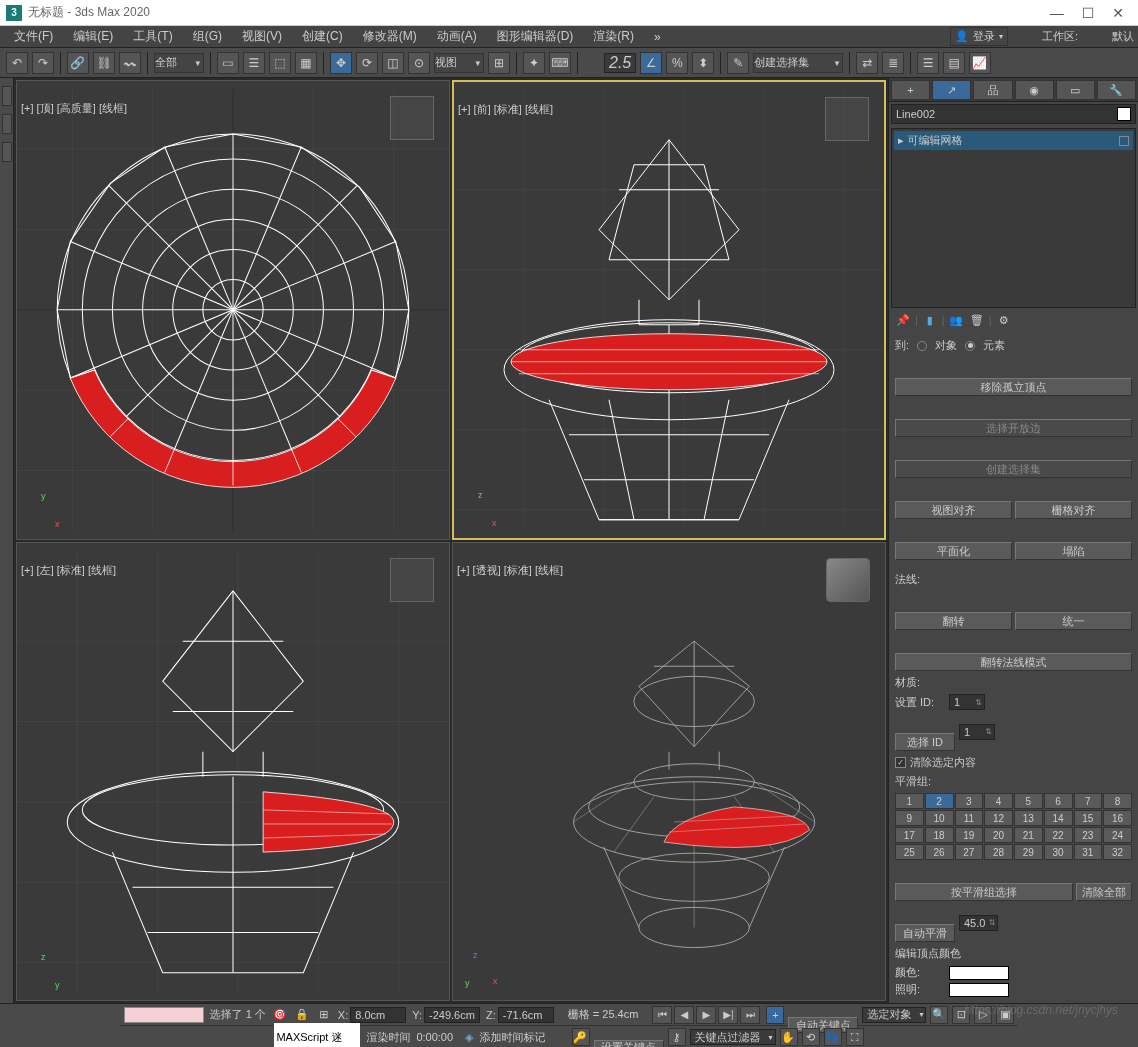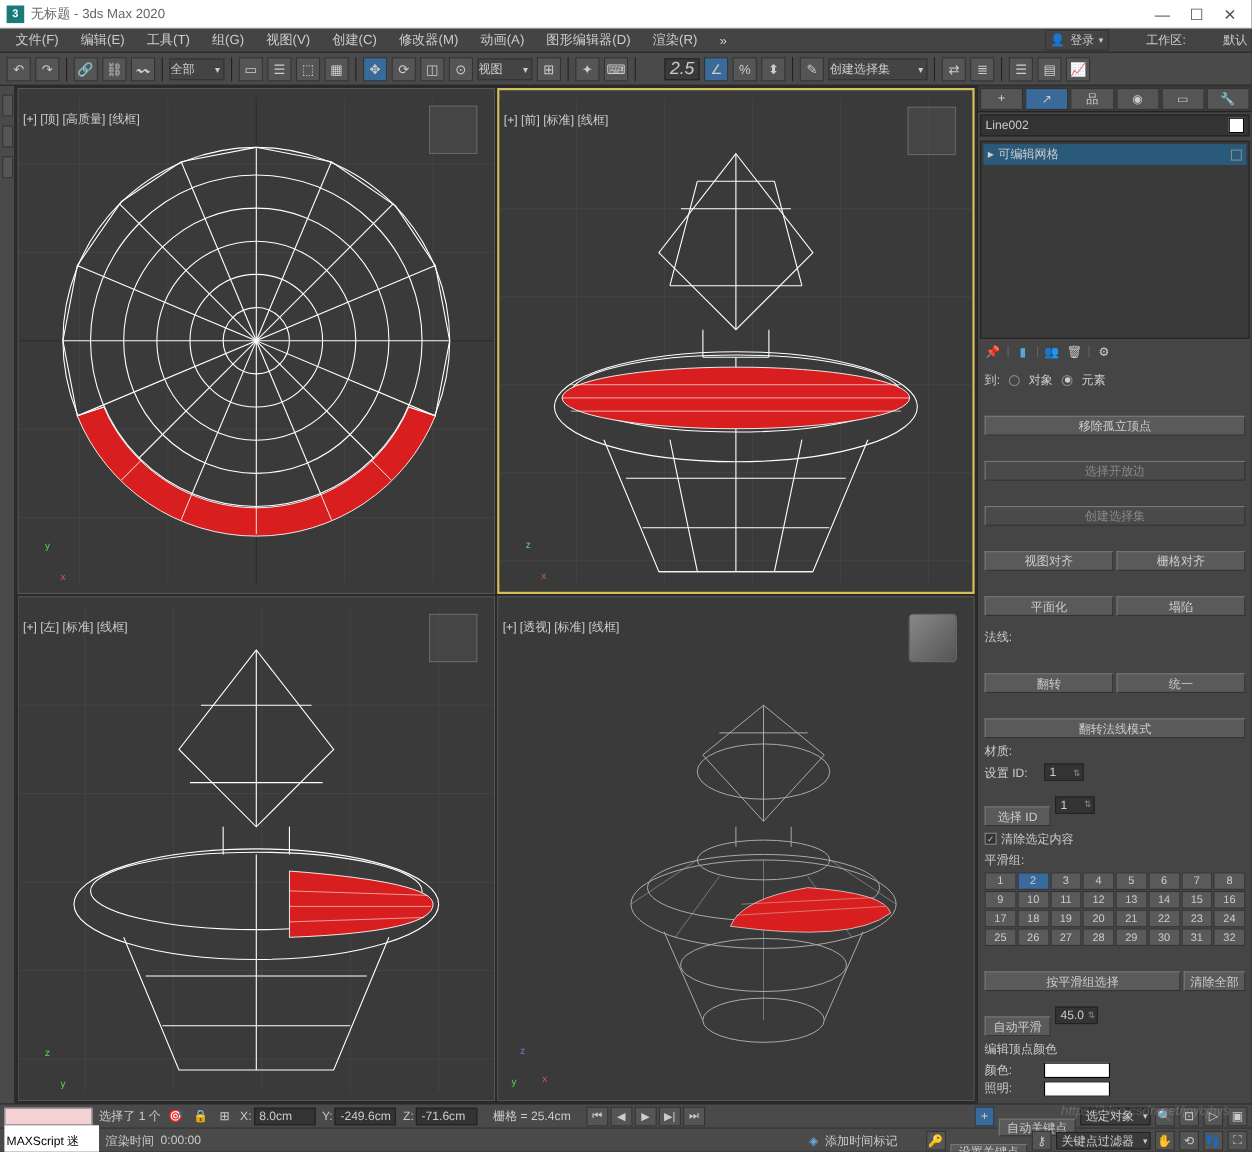--- a/index.html
+++ b/index.html
@@ -81,21 +81,21 @@
 .checkbox-row .cb{width:11px;height:11px;border:1px solid #888;background:#333;display:inline-flex;align-items:center;justify-content:center;font-size:8px;}
 .num-grid{display:grid;grid-template-columns:repeat(8,1fr);gap:1px;margin:2px 0;}
 .num-cell{height:16px;background:#5a5a5a;border:1px solid #333;font-size:10px;display:flex;align-items:center;justify-content:center;cursor:pointer;}
 .num-cell.sel{background:#3a6a9a;}
 .color-swatch{width:60px;height:14px;background:#fff;border:1px solid #000;}
 .radio-row{display:flex;gap:8px;align-items:center;padding:2px 0;}
 .radio{width:10px;height:10px;border:1px solid #888;border-radius:50%;display:inline-flex;align-items:center;justify-content:center;}
 .radio.sel::after{content:"";width:5px;height:5px;background:#ccc;border-radius:50%;}
 
 
-.bottom-area{height:44px;background:#4a4a4a;border-top:1px solid #222;display:flex;flex-direction:column;}
+.bottom-area{height:44px;background:#4a4a4a;border-top:1px solid #222;display:flex;flex-direction:column;align-items:center;}
 .status-row{height:22px;display:flex;align-items:center;padding:0 4px;gap:6px;font-size:11px;border-bottom:1px solid #333;}
 .status-swatch{width:80px;height:16px;background:#f5d0d5;border:1px solid #888;}
 .coord-box{display:flex;align-items:center;gap:2px;}
 .coord-box .lbl{font-size:11px;}
 .coord-box .val{height:16px;background:#333;border:1px solid #222;padding:0 4px;font-size:11px;display:inline-flex;align-items:center;min-width:56px;}
 .lock-icon{width:16px;height:16px;display:inline-flex;align-items:center;justify-content:center;}
 .transport{display:flex;gap:2px;margin-left:8px;}
 .transport .tbtn{width:20px;height:18px;background:#555;border:1px solid #333;display:inline-flex;align-items:center;justify-content:center;font-size:10px;cursor:pointer;}
 .status-row2{height:22px;display:flex;align-items:center;padding:0 4px;gap:6px;font-size:11px;}
 .maxscript-box{width:86px;height:28px;background:#fff;color:#000;font-size:11px;padding:0 2px;display:inline-flex;align-items:center;}

